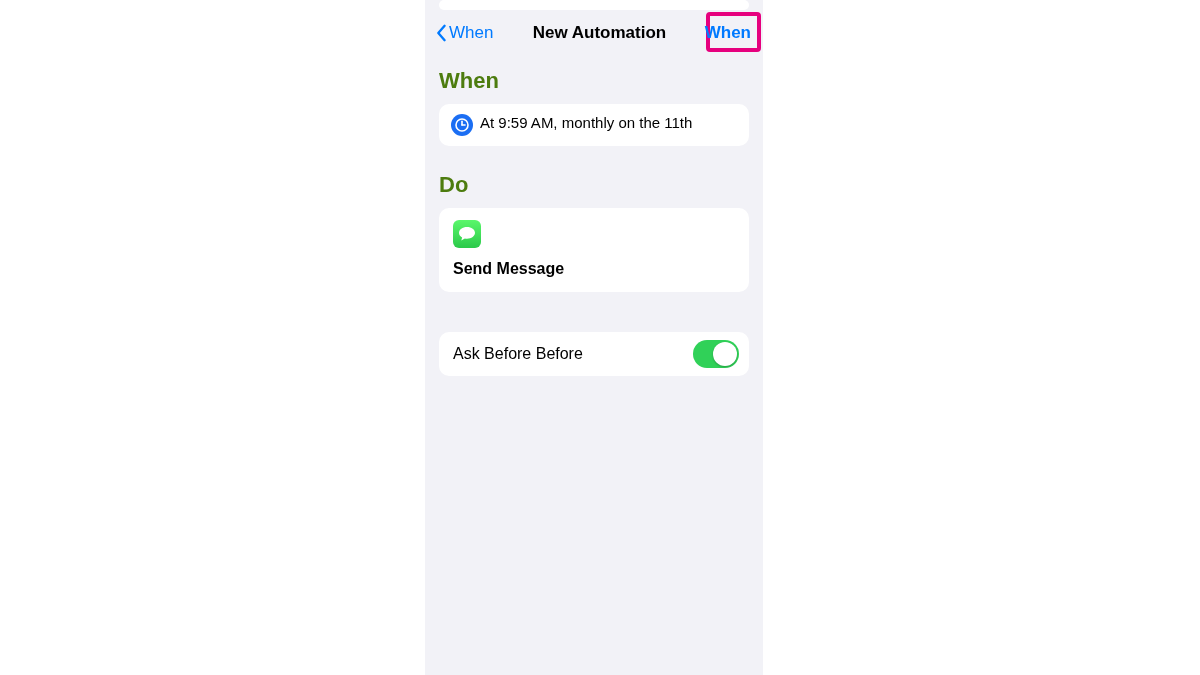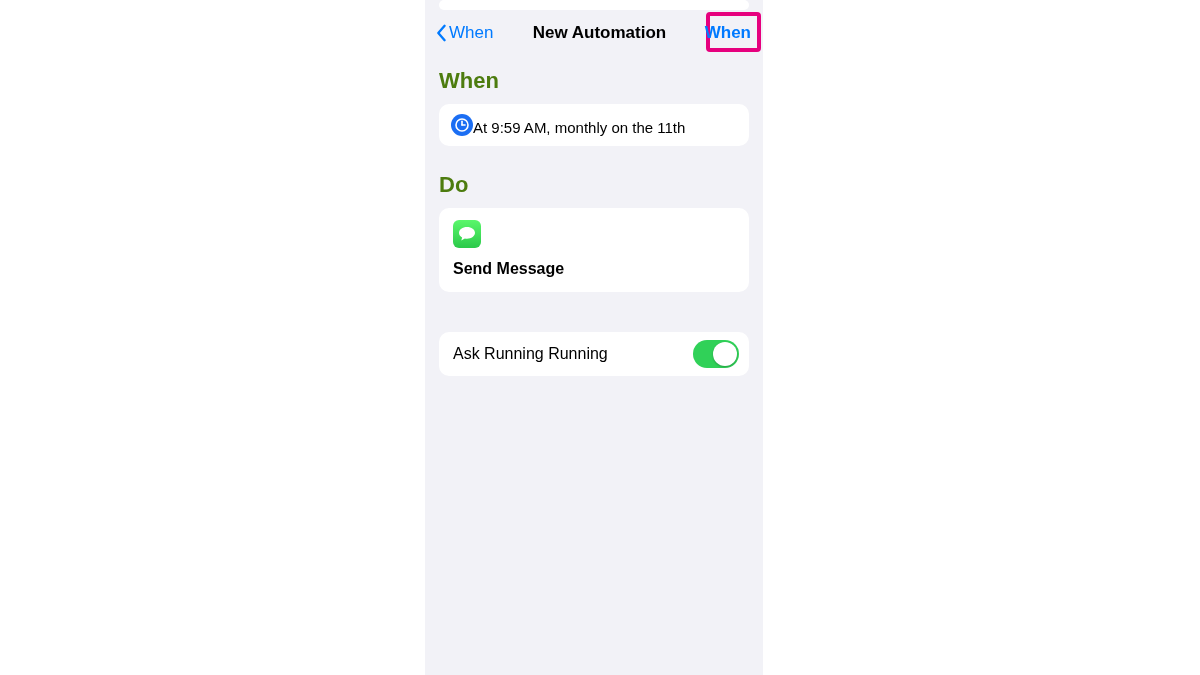--- a/index.html
+++ b/index.html
@@ -115,22 +115,22 @@
       font-weight: 700;
       color: #4d7c0f;
       margin-top: 10px;
       margin-bottom: 10px;
     }
     .card {
       background: #fff;
       border-radius: 10px;
       padding: 10px 12px;
       display: flex;
-      align-items: flex-end;
-      gap: 0;
+      align-items: flex-start;
+      gap: 7px;
     }
     .clock-icon {
       width: 22px;
       height: 22px;
       border-radius: 50%;
       background: #1b6ef3;
       display: flex;
       align-items: center;
       justify-content: center;
       flex-shrink: 0;
@@ -231,20 +231,20 @@
     <div class="do-card">
       <div class="messages-icon">
         <svg width="18" height="16" viewBox="0 0 18 16">
           <path d="M9 1 C4.5 1 1 3.6 1 6.8 C1 8.7 2.2 10.4 4.1 11.4 L3.3 14.4 L6.9 12.5 C7.6 12.6 8.3 12.7 9 12.7 C13.5 12.7 17 10.1 17 6.8 C17 3.6 13.5 1 9 1 Z" fill="#fff"></path>
         </svg>
       </div>
       <div class="action-title">Send Message</div>
     </div>
 
     <div class="settings-row">
-      <div class="settings-label">Ask Running Running</div>
+      <div class="settings-label">Ask Before Before</div>
       <div class="toggle">
         <div class="toggle-knob"></div>
       </div>
     </div>
 
   </div>
 </div>
 
 </body></html>

